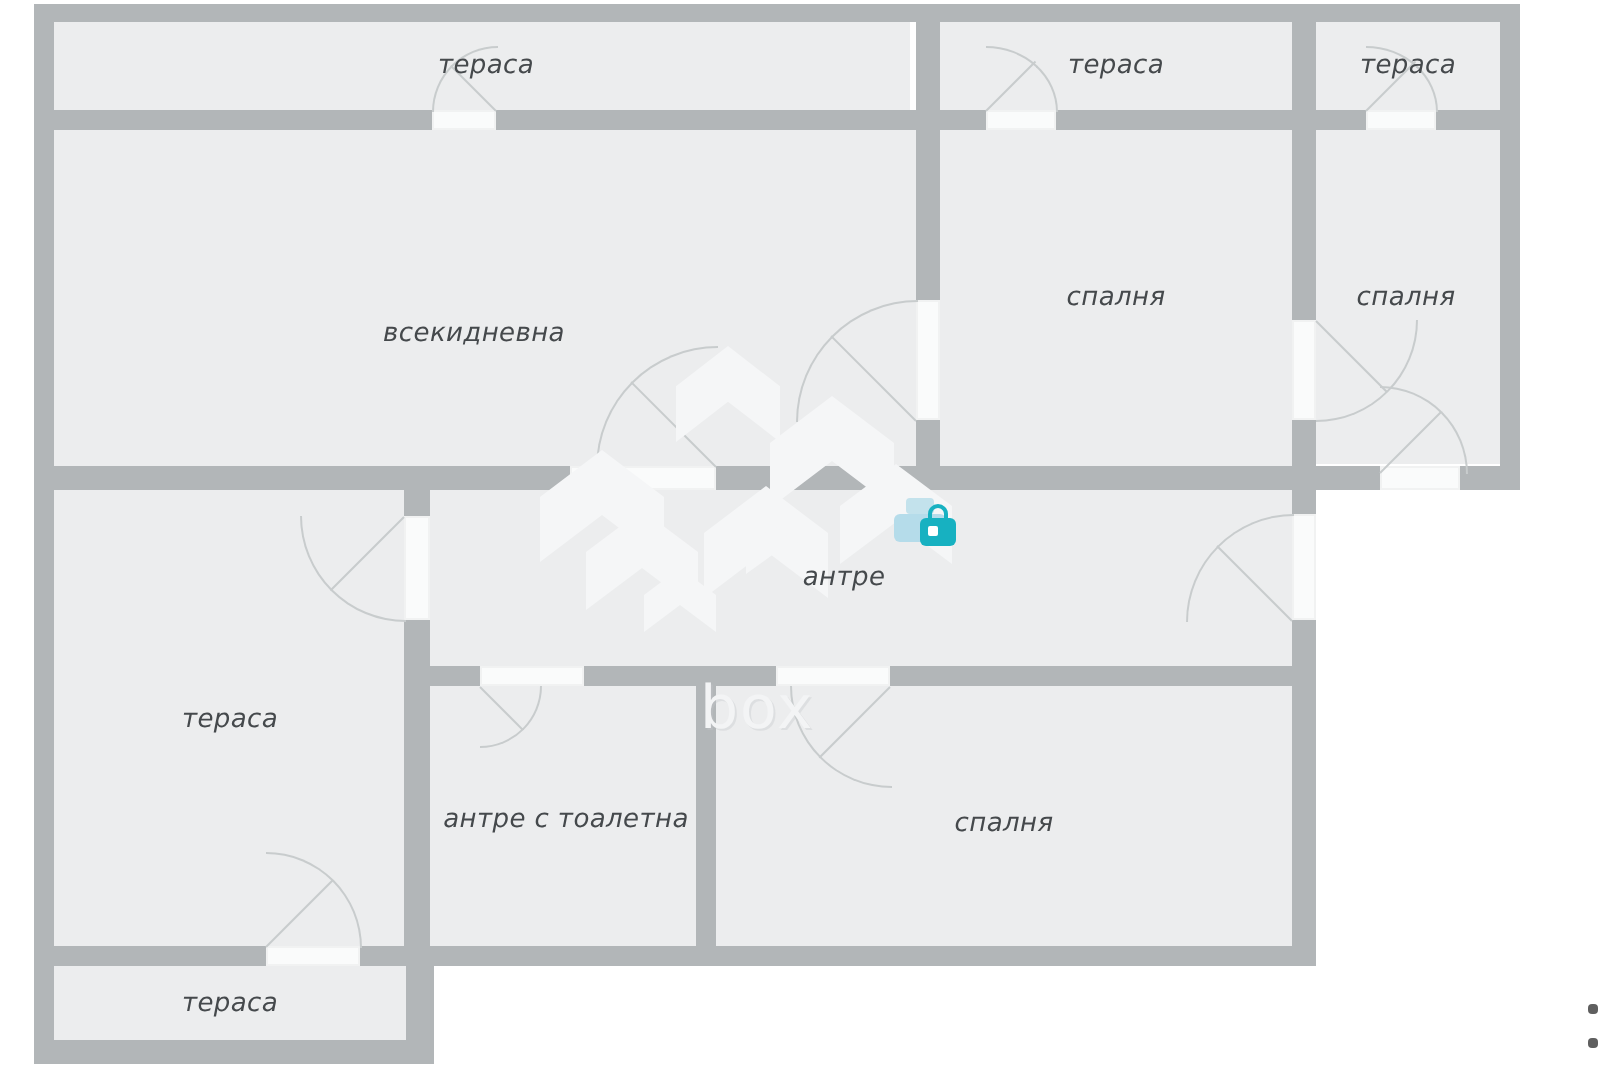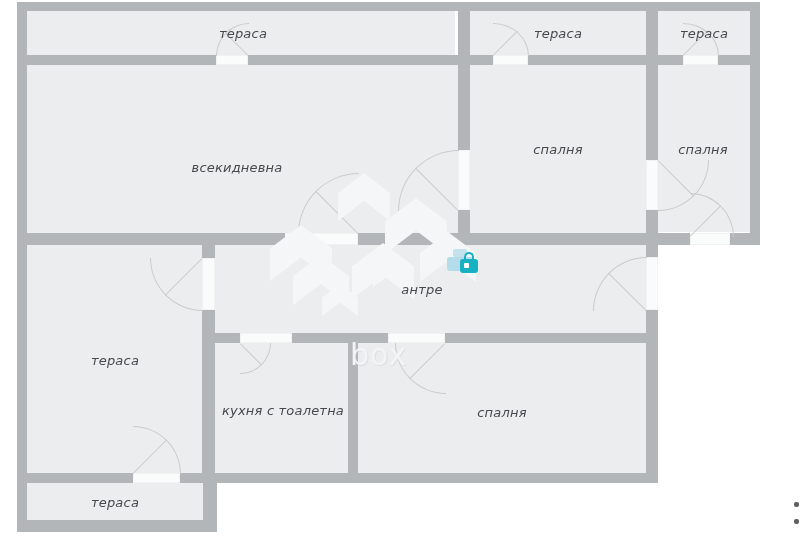--- a/index.html
+++ b/index.html
@@ -139,21 +139,21 @@
   <div class="wm-text" style="left:350px;top:340px;">box</div>
 
   <span class="lbl" style="left:243px;top:33px;">тераса</span>
   <span class="lbl" style="left:558px;top:33px;">тераса</span>
   <span class="lbl" style="left:704px;top:33px;">тераса</span>
   <span class="lbl" style="left:237px;top:167px;">всекидневна</span>
   <span class="lbl" style="left:558px;top:149px;">спалня</span>
   <span class="lbl" style="left:703px;top:149px;">спалня</span>
   <span class="lbl" style="left:115px;top:360px;">тераса</span>
   <span class="lbl" style="left:422px;top:289px;">антре</span>
-  <span class="lbl" style="left:283px;top:410px;">кухня с тоалетна</span>
+  <span class="lbl" style="left:283px;top:410px;">антре с тоалетна</span>
   <span class="lbl" style="left:502px;top:412px;">спалня</span>
   <span class="lbl" style="left:115px;top:502px;">тераса</span>
 
   <div style="position:absolute;left:445px;top:246px;width:36px;height:32px;">
     <div style="position:absolute;left:8px;top:3px;width:14px;height:8px;background:#c3e2ec;border-radius:2px;"></div>
     <div style="position:absolute;left:2px;top:11px;width:26px;height:14px;background:var(--badge-blue);border-radius:3px;"></div>
     <div style="position:absolute;left:19px;top:6px;width:10px;height:9px;border:2px solid var(--badge-teal);border-bottom:0;border-radius:6px 6px 0 0;box-sizing:border-box;"></div>
     <div style="position:absolute;left:15px;top:13px;width:18px;height:14px;background:var(--badge-teal);border-radius:3px;"></div>
     <div style="position:absolute;left:19px;top:17px;width:5px;height:5px;background:#fff;border-radius:1px;"></div>
   </div>

